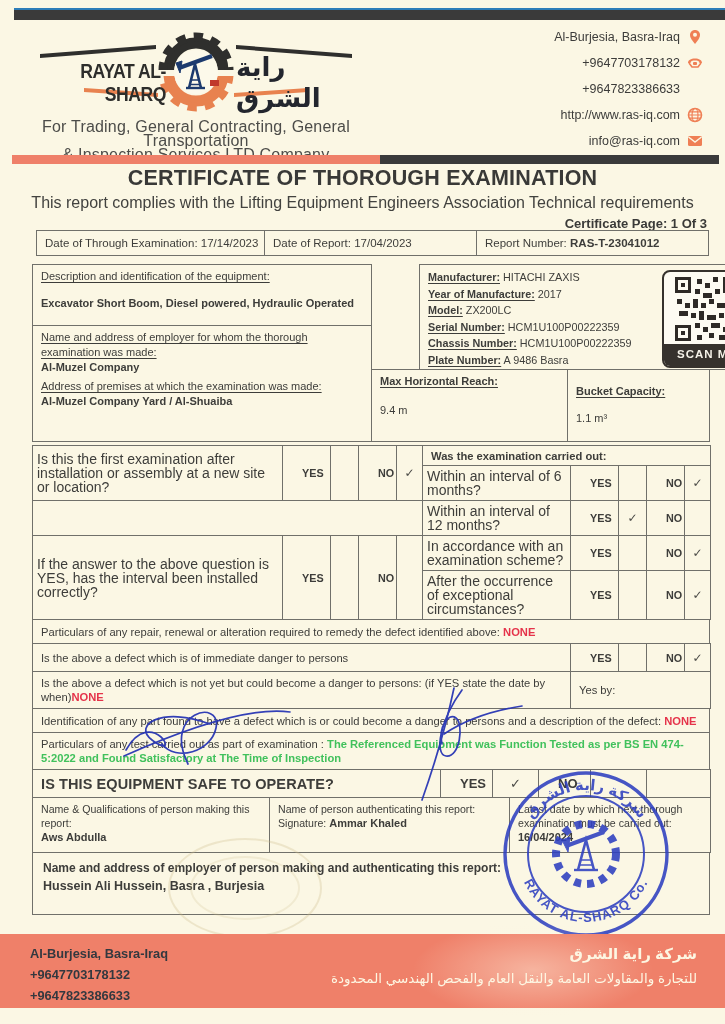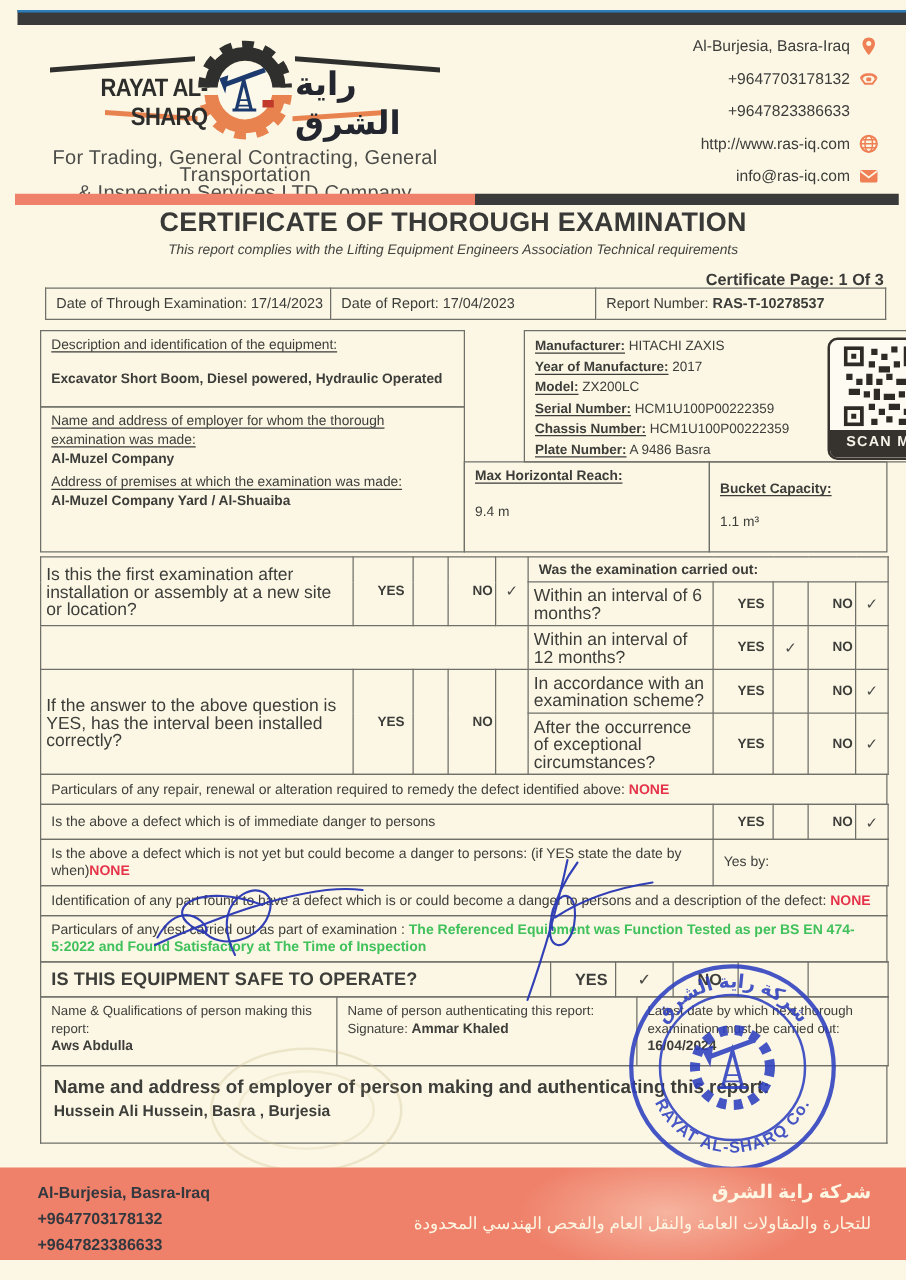--- a/index.html
+++ b/index.html
@@ -21,21 +21,21 @@
   .tagline{left:16px;top:120px;width:360px;text-align:center;font-size:16px;line-height:14px;color:#4c4c49;letter-spacing:.2px;}
   .contact{right:22px;top:24px;width:220px;font-size:12.5px;color:#3c3c3a;}
   .contact .row{display:flex;justify-content:flex-end;align-items:center;gap:7px;height:26px;}
   .contact .spacer{width:16px;height:16px;display:inline-block;flex:0 0 16px;}
   .cicon{width:16px;height:16px;flex:0 0 16px;}
   
   .div-left{top:155px;left:12px;width:368px;height:9px;background:#ef8069;}
   .div-right{top:155px;left:380px;width:339px;height:9px;background:#3a3a3a;}
   
   .title{top:166px;left:0;right:0;text-align:center;font-size:21.5px;font-weight:bold;color:#393937;letter-spacing:.2px;}
-  .subtitle{top:194px;left:0;right:0;text-align:center;font-size:11px;color:#42423f;font-style:italic;}
+  .subtitle{top:194px;left:0;right:0;text-align:center;font-size:16px;color:#42423f;}
   .certpage{top:216px;right:18px;font-size:13px;font-weight:600;color:#3a3a38;}
   
   table{border-collapse:collapse;table-layout:fixed;width:678px;}
   td{border:1px solid #70706a;vertical-align:middle;padding:2px 6px;font-size:10.8px;color:#3d3d3a;overflow:hidden;}
   .yn{font-weight:bold;text-align:left;padding-left:19px;font-size:10.8px;}
   .ck{text-align:center;font-size:12px;padding:0;color:#4a4a46;}
   .meta-table{top:230px;left:36px;width:672px;}
   .meta-table table{width:672px;}
   .meta-table td{font-size:11.5px;padding:4px 8px;height:16px;white-space:nowrap;}
   .b{font-weight:bold;}
@@ -191,21 +191,21 @@
         <td>
           <span>Date of Through Examination:</span>
           <span>17/14/2023</span>
         </td>
         <td>
           <span>Date of Report:</span>
           <span>17/04/2023</span>
         </td>
         <td>
           <span>Report Number:</span>
-          <span class="b">RAS-T-10278537</span>
+          <span class="b">RAS-T-23041012</span>
         </td>
       </tr>
     </tbody>
       </table>
   </div>
 
   <div class="abs equip">
     <div class="box bx-desc">
       <div class="u">Description and identification of the equipment:</div>
       <div class="b" style="margin-top:12px">Excavator Short Boom, Diesel powered, Hydraulic Operated</div>
@@ -450,21 +450,21 @@
           <span class="b" style="font-size:11px">16/04/2024</span>
         </td>
       </tr>
     </tbody>
       </table>
 
     <table class="emp-box">
       <tbody>
           <tr style="height:62px">
         <td style="vertical-align:top">
-          <div style="font-size:15px;font-weight:600">Name and address of employer of person making and authenticating this report:</div>
+          <div style="font-size:12px;font-weight:600">Name and address of employer of person making and authenticating this report:</div>
           <div class="b" style="font-size:12.5px;margin-top:4px">Hussein Ali Hussein, Basra , Burjesia</div>
         </td>
       </tr>
     </tbody>
       </table>
   </div>
 
   <svg class="abs sig1" viewBox="0 0 180 72">
     <g stroke="#2836b4" stroke-width="1.7" fill="none" opacity="0.95" stroke-linecap="round">
       <path d="M8 52 C 34 6, 66 66, 34 42 C 14 27, 44 8, 92 26"></path>

